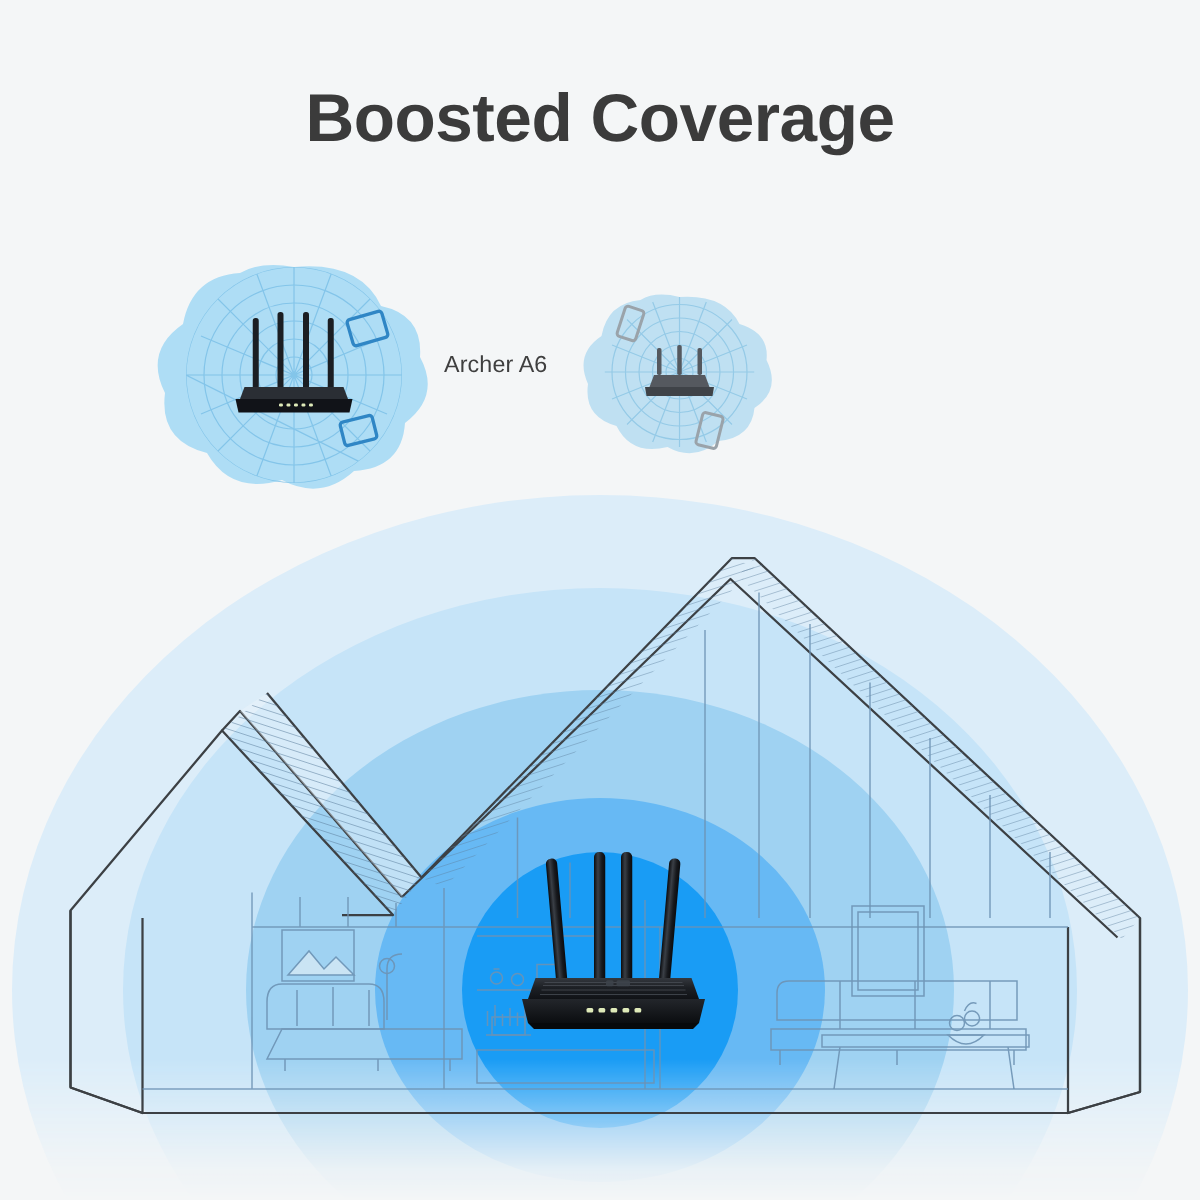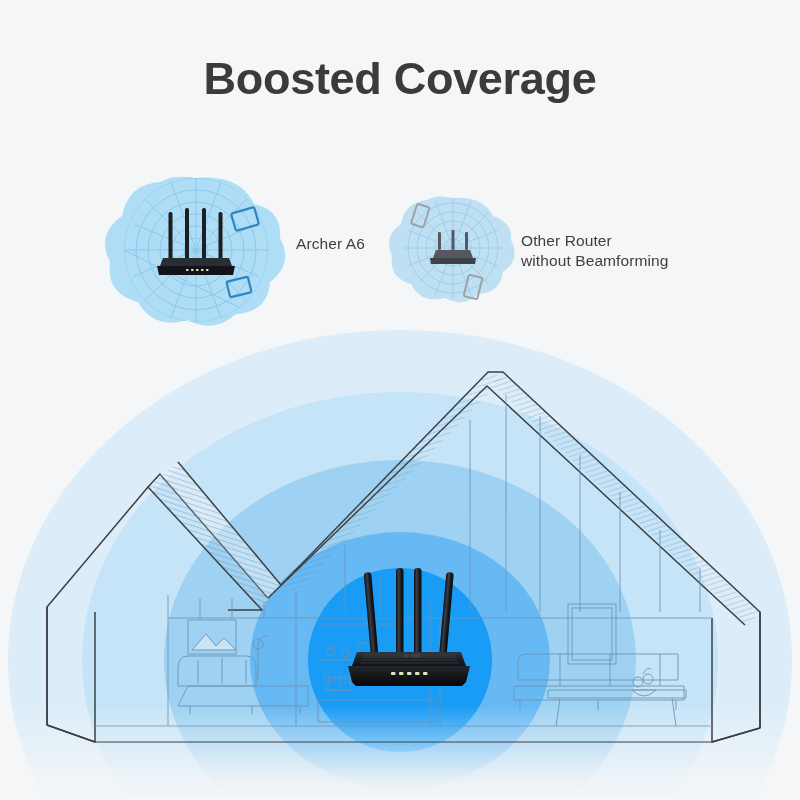--- a/index.html
+++ b/index.html
@@ -20,22 +20,20 @@
   svg{display:block;}
 </style>
 </head>
 <body>
 
 <div id="stage">
 
   <div class="hl" style="top:52px;">Boosted Coverage</div>
 
   <div class="cmp-label" id="lbl-a6">Archer A6</div>
-  <div class="cmp-label" id="lbl-other">Other Router
-without Beamforming</div>
 
   <svg width="800" height="800" viewBox="0 0 800 800">
     <defs>
 
       <linearGradient id="ringFade" x1="0" y1="0" x2="0" y2="1">
         <stop offset="0" stop-color="#fff" stop-opacity="1"></stop>
         <stop offset="0.80" stop-color="#fff" stop-opacity="1"></stop>
         <stop offset="0.955" stop-color="#fff" stop-opacity="0.12"></stop>
         <stop offset="1" stop-color="#fff" stop-opacity="0"></stop>
       </linearGradient>

